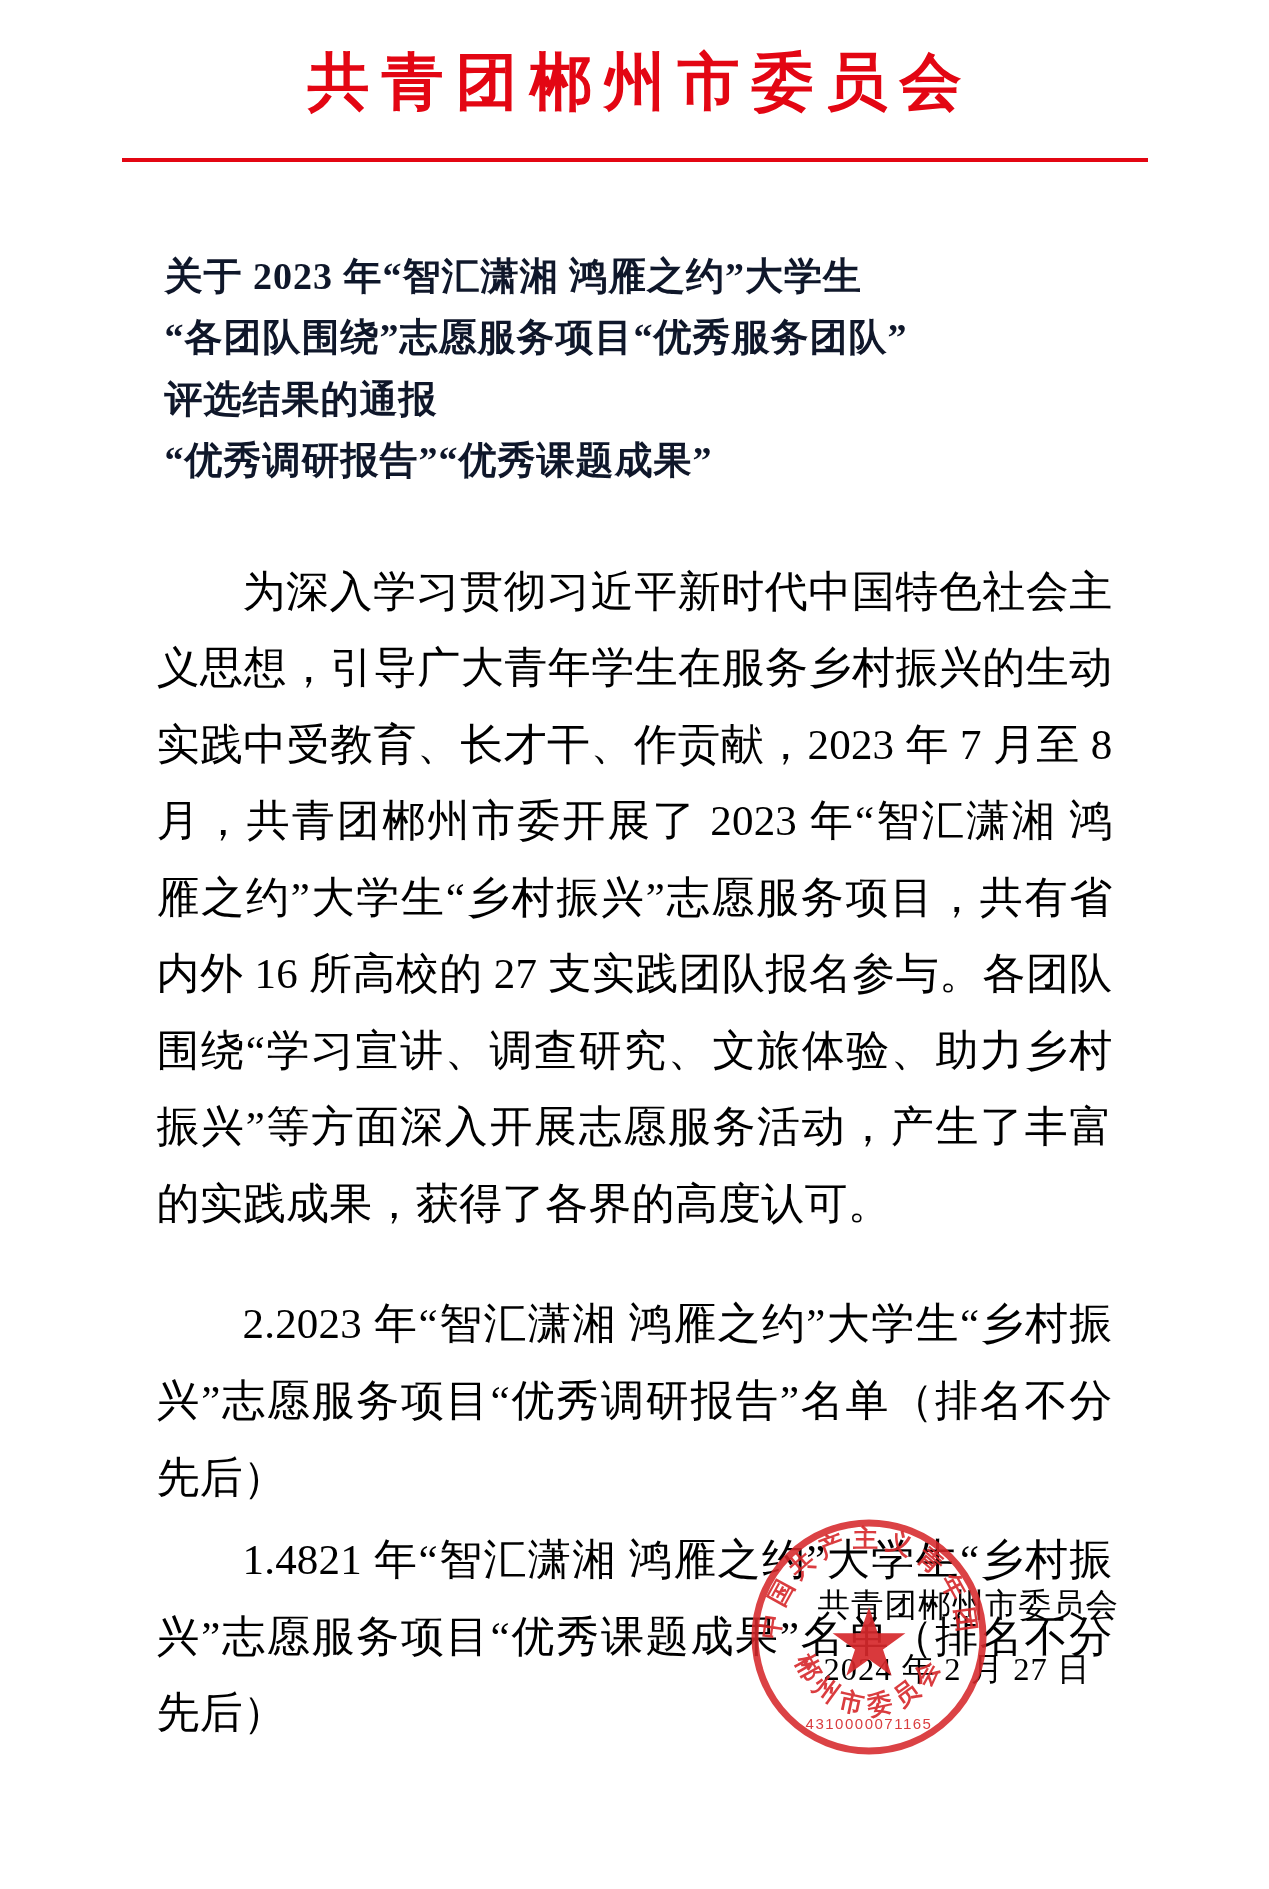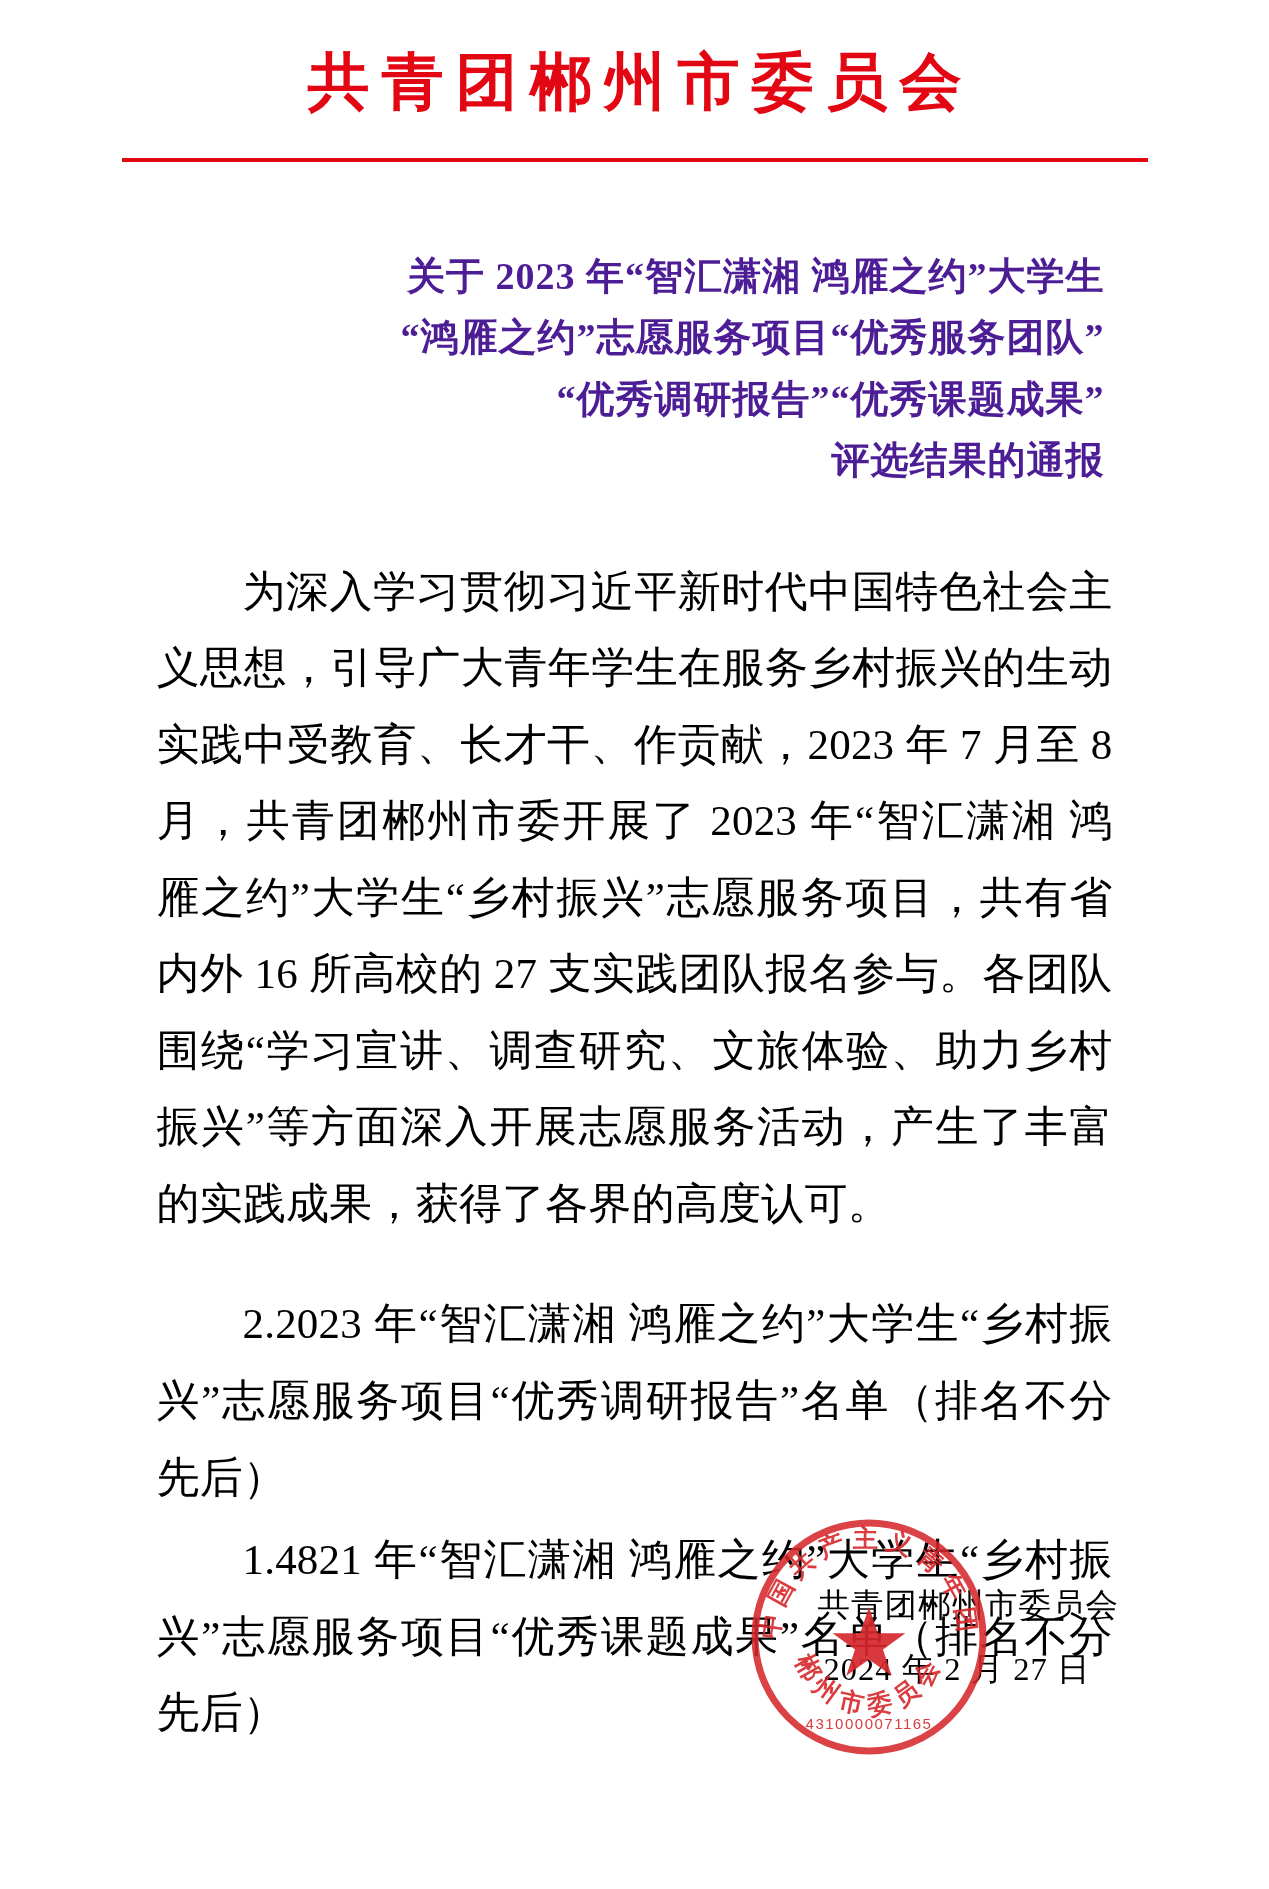--- a/index.html
+++ b/index.html
@@ -41,27 +41,27 @@
     width: 1026px;
     height: 4px;
     background: #e30613;
     margin: 36px auto 0 auto;
   }
 
   
   .doc-title {
     margin: 84px auto 0 auto;
     width: 940px;
-    text-align: right;
+    text-align: left;
     font-family: "Liberation Serif", "DejaVu Serif", serif;
     font-weight: bold;
     font-size: 38px;
     line-height: 1.62;
     letter-spacing: 1px;
-    color: #4c1d95;
+    color: #0f172a;
   }
   .doc-title .tline {
     display: block;
     white-space: nowrap;
   }
 
   
   .body-wrap {
     margin: 62px auto 0 auto;
     width: 956px;
@@ -121,23 +121,23 @@
 
 <div class="page">
 
   <div class="letterhead">
     <div class="letterhead-title">共青团郴州市委员会</div>
     <div class="letterhead-rule"></div>
   </div>
 
   <div class="doc-title">
     <span class="tline">关于 2023 年“智汇潇湘 鸿雁之约”大学生</span>
-    <span class="tline">“鸿雁之约”志愿服务项目“优秀服务团队”</span>
+    <span class="tline">“各团队围绕”志愿服务项目“优秀服务团队”</span>
+    <span class="tline">评选结果的通报</span>
     <span class="tline">“优秀调研报告”“优秀课题成果”</span>
-    <span class="tline">评选结果的通报</span>
   </div>
 
   <div class="body-wrap">
     <p class="para">为深入学习贯彻习近平新时代中国特色社会主义思想，引导广大青年学生在服务乡村振兴的生动实践中受教育、长才干、作贡献，2023 年 7 月至 8 月，共青团郴州市委开展了 2023 年“智汇潇湘 鸿雁之约”大学生“乡村振兴”志愿服务项目，共有省内外 16 所高校的 27 支实践团队报名参与。各团队围绕“学习宣讲、调查研究、文旅体验、助力乡村振兴”等方面深入开展志愿服务活动，产生了丰富的实践成果，获得了各界的高度认可。</p>
 
     <div class="attach-block">
       <p class="para tight">2.2023 年“智汇潇湘 鸿雁之约”大学生“乡村振兴”志愿服务项目“优秀调研报告”名单（排名不分先后）</p>
       <p class="para tight">1.4821 年“智汇潇湘 鸿雁之约”大学生“乡村振兴”志愿服务项目“优秀课题成果”名单（排名不分先后）</p>
     </div>
   </div>

